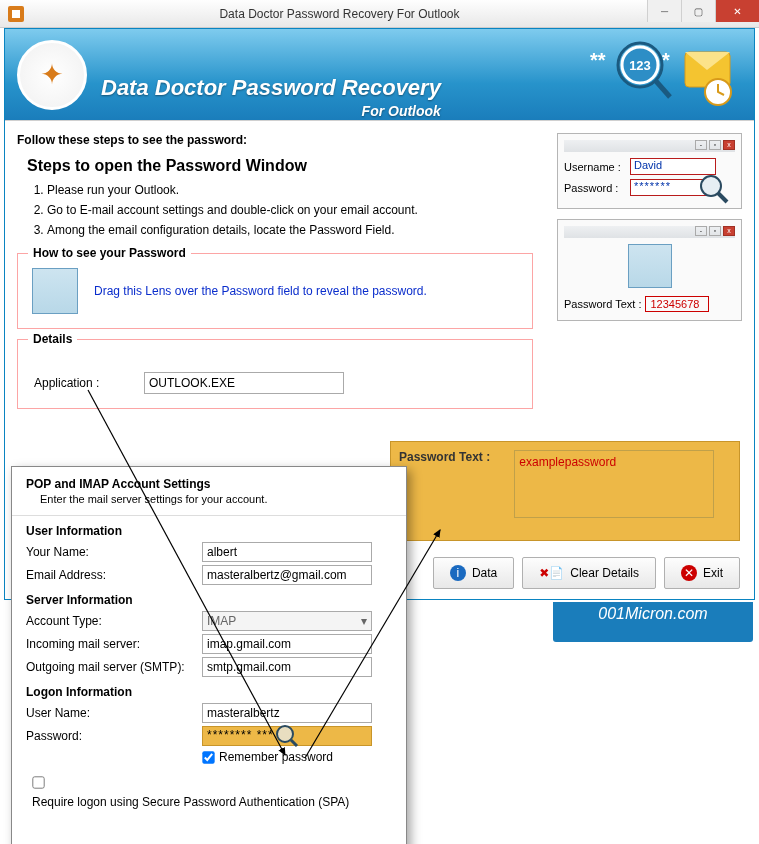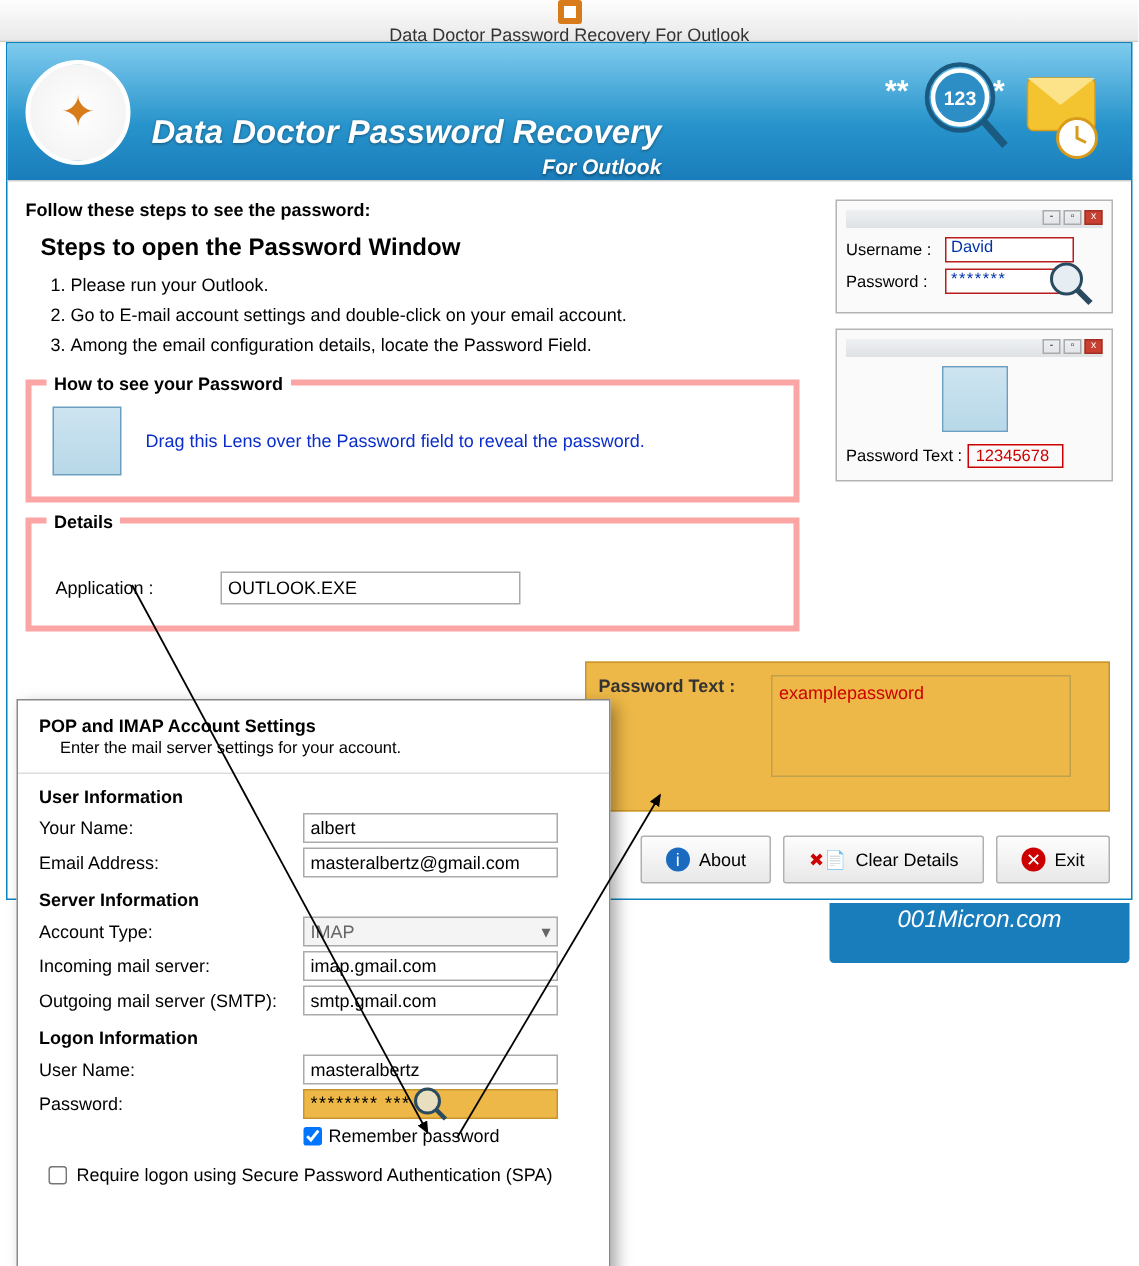--- a/index.html
+++ b/index.html
@@ -1,18 +1,18 @@
 <!DOCTYPE html>
 <html><head>
 <meta charset="utf-8">
 <style>
 * { box-sizing: border-box; margin: 0; padding: 0; font-family: "Segoe UI", Tahoma, sans-serif; }
 body { background: #fff; width: 759px; height: 844px; position: relative; overflow: hidden; }
 
-.titlebar { height: 28px; background: linear-gradient(#fefefe, #e8e8e8); border-bottom: 1px solid #ccc; display: flex; align-items: center; position: relative; flex-direction: column; }
+.titlebar { height: 28px; background: linear-gradient(#fefefe, #e8e8e8); border-bottom: 1px solid #ccc; display: flex; align-items: center; position: relative; }
 .titlebar .appicon { width: 20px; height: 20px; margin: 0 6px; display: flex; align-items: center; justify-content: center; }
 .titlebar .title { flex: 1; text-align: center; font-size: 12px; color: #333; }
 .titlebar .winbtns { display: flex; height: 100%; }
 .titlebar .winbtn { width: 34px; height: 22px; display: flex; align-items: center; justify-content: center; font-size: 10px; border-left: 1px solid #d0d0d0; cursor: pointer; }
 .titlebar .winbtn.close { background: #c84031; color: #fff; width: 44px; }
 .titlebar .winbtn.min, .titlebar .winbtn.max { background: #f0f0f0; color: #555; }
 
 .outer { border: 1px solid #0a84c1; margin: 0 4px 4px 4px; position: relative; height: 572px; }
 
 .header { height: 92px; background: linear-gradient(#7ecbee, #2793cb 60%, #1a7dbb); display: flex; align-items: center; padding: 0 12px; position: relative; border-bottom: 1px solid #d0d0d0; }
@@ -27,21 +27,21 @@
 .body { padding: 12px 12px 0 12px; position: relative; }
 
 .left-col { width: 520px; }
 .right-col { position: absolute; right: 12px; top: 12px; width: 185px; }
 
 .intro { font-size: 12px; font-weight: bold; margin-bottom: 10px; }
 .steps-heading { font-size: 16px; font-weight: bold; margin: 0 0 8px 10px; }
 .steps { margin: 0 0 14px 30px; font-size: 12px; }
 .steps li { margin: 6px 0; }
 
-.groupbox { border: 4px solid #fca5a5; position: relative; margin-bottom: 10px; }
+.groupbox { border: 1px solid #fca5a5; position: relative; margin-bottom: 10px; }
 .groupbox-title { position: absolute; top: -8px; left: 10px; background: #fff; padding: 0 5px; font-size: 12px; font-weight: bold; }
 
 .howto { width: 516px; padding: 14px; display: flex; align-items: center; }
 .lens-square { width: 46px; height: 46px; background: linear-gradient(#cde4f0,#b8d8e8); border: 1px solid #6a9fc2; margin-right: 16px; }
 .howto-text { font-size: 12px; color: #0a2dcc; }
 
 .details-area { width: 516px; padding: 28px 10px 10px 10px; }
 .details-row { display: flex; align-items: center; margin: 4px 0; font-size: 12px; }
 .details-row label { width: 116px; padding-left: 6px; }
 .text-input { border: 1px solid #aaa; height: 22px; width: 200px; padding: 2px 4px; font-size: 12px; background: #fff; }
@@ -75,21 +75,21 @@
 .outlook-dialog .od-title { font-weight:bold; font-size:12px; margin-bottom:2px; }
 .outlook-dialog .od-sub { font-size:11px; margin: 0 0 10px 14px; }
 .outlook-dialog hr { border:none; border-top:1px solid #ddd; margin: 6px -14px; }
 .od-section { font-weight:bold; font-size:12px; margin: 8px 0 4px 0; }
 .od-row { display:flex; align-items:center; margin:3px 0; }
 .od-row label { width: 176px; font-size:12px; }
 .od-input { border:1px solid #aaa; height:20px; width:170px; padding:1px 4px; font-size:12px; }
 .od-input.pw-field { background:#edb847; border:1px solid #c8952a; letter-spacing:1px; position:relative; }
 .od-select { border:1px solid #aaa; height:20px; width:170px; padding:0 4px; font-size:12px; color:#666; background:#f4f4f4; display:flex; align-items:center; justify-content:space-between; }
 .od-check { display:flex; align-items:center; gap:4px; margin:4px 0 0 176px; font-size:12px; }
-.od-check2 { display:flex; align-items:flex-end; gap:6px; margin: 12px 0 0 6px; font-size:12px; }
+.od-check2 { display:flex; align-items:flex-start; gap:6px; margin: 12px 0 0 6px; font-size:12px;flex-direction:column; }
 .od-check input, .od-check2 input { transform: scale(0.95); }
 
 .arrow-svg { position:absolute; pointer-events:none; z-index: 100; top:0; left:0; }
 
 </style>
 </head>
 <body>
 
 <div class="titlebar">
   <div class="appicon">
@@ -200,21 +200,21 @@
     <span class="val-box">examplepassword</span>
   </div>
 
   <div class="button-row">
     <button class="btn help" style="margin-right:auto;">
       <span class="ic" style="background:#2a8a2a;color:#fff;">?</span>
       <span>p</span>
     </button>
     <button class="btn">
       <span class="ic" style="background:#1a6ac0;color:#fff;">i</span>
-      <span>About</span>
+      <span>Data</span>
     </button>
     <button class="btn">
       <span style="color:#c00;">✖📄</span>
       <span>Clear Details</span>
     </button>
     <button class="btn">
       <span class="ic" style="background:#c00;color:#fff;">✕</span>
       <span>Exit</span>
     </button>
   </div>

